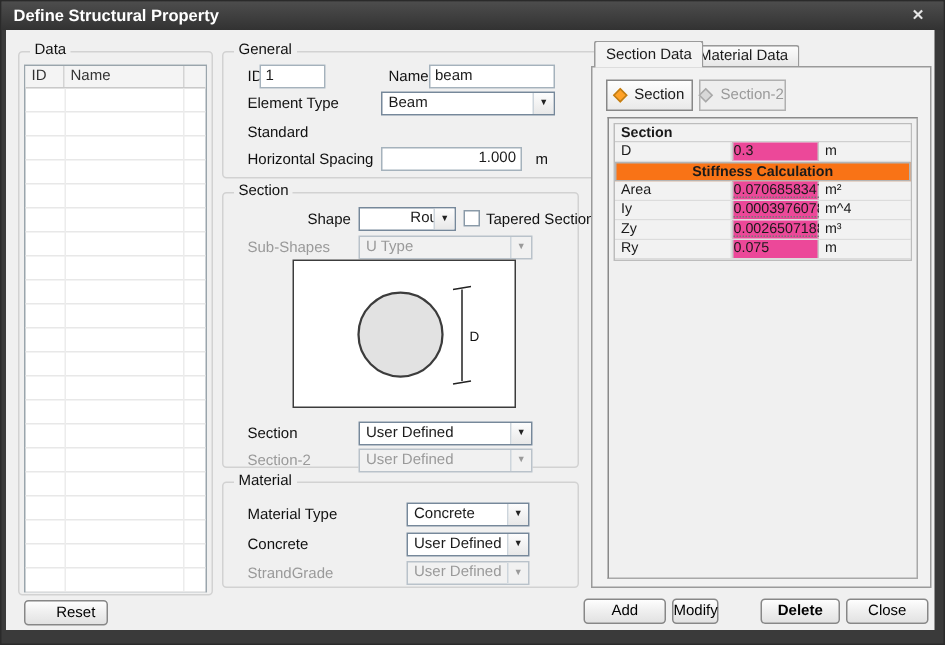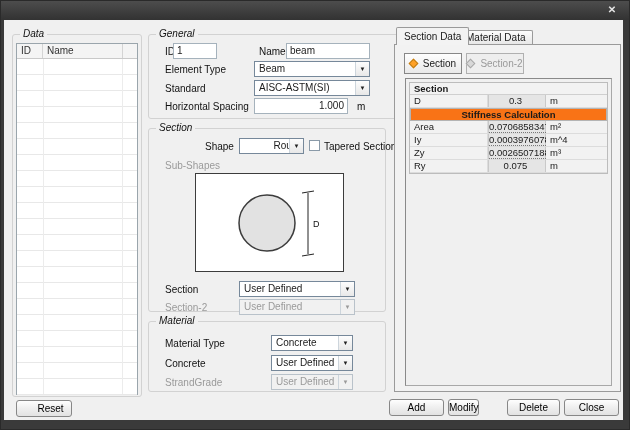--- a/index.html
+++ b/index.html
@@ -9,21 +9,21 @@
     border:1px solid #2a2a2a; }
   .titlebar { position:absolute; left:0; top:0; width:100%; height:19px;
     background:linear-gradient(#4d4d4d,#323232); display:flex; align-items:center; }
   .titlebar .title { color:#ffffff; font-weight:bold; font-size:11px; padding-left:8px; }
   .close-x { position:absolute; right:10px; top:3px; color:#e6e6e6; font-size:10px;
     font-weight:bold; width:14px; text-align:center; cursor:default; }
   .content { position:absolute; left:3px; top:19px; width:619px; height:400px;
     background:#f0f0f0; }
   .group { position:absolute; border:1px solid #d2d2d2; border-radius:3px; }
   .glabel { position:absolute; top:-7px; left:7px; background:#f0f0f0; padding:0 3px;
-    font-size:10px; color:#111; white-space:nowrap;font-style:italic; }
+    font-size:10px; color:#111; white-space:nowrap; }
   .lbl { position:absolute; white-space:nowrap; color:#111; }
   .lbl.dis { color:#9a9a9a; }
   .tbox { position:absolute; background:#fff; border:1px solid #a5b2bc; height:16px;
     line-height:14px; padding:0 3px; font-size:10px; overflow:hidden; }
   .tbox.num { text-align:right; }
   .combo { position:absolute; background:#fff; border:1px solid #76889a; height:16px;
     line-height:14px; padding-left:4px; font-size:10px; overflow:hidden; }
   .combo .arr { position:absolute; right:0; top:0; width:14px; height:100%;
     border-left:1px solid #cdd5dc; display:flex; align-items:center;
     justify-content:center; font-size:6px; color:#222;
@@ -61,31 +61,32 @@
     border-top-color:#8a8a8a; border-left-color:#8a8a8a; }
   .rtable { position:absolute; left:3px; top:3px; right:3px; border:1px solid #bcbcbc;
     background:#fafafa; font-size:9.5px; }
   .rhead { height:12px; line-height:12px; font-weight:bold; padding-left:4px;
     background:#f2f2f2; border-bottom:1px solid #cfcfcf; }
   .rhead.center { text-align:center; padding-left:0; background:#f97316;
     border:1px solid #b4b4b4; height:13px; line-height:12px; }
   .srow { display:flex; height:13px; line-height:12px; border-bottom:1px solid #dcdcdc; }
   .srow .c-label { width:78px; padding-left:4px; background:#f2f2f2;
     border-right:1px solid #dcdcdc; }
-  .srow .c-value { width:58px; text-align:center; padding-right:3px; background:#e5e5e5;
+  .srow .c-value { width:58px; text-align:left; padding-right:3px; background:#ec4899;
     border-right:1px solid #c9c9c9; border-left:1px solid #c9c9c9; }
   .srow .c-value.dotted { text-decoration:underline dotted #777; text-underline-offset:2px; }
   .srow .c-unit { flex:1; padding-left:4px; background:#f2f2f2; }
   svg text { font-family:"Liberation Sans", sans-serif; }
 </style>
 </head>
 <body>
 
 <div class="window">
   <div class="titlebar">
+    <span class="title">Define Structural Property</span>
     <span class="close-x">✕</span>
   </div>
 
   <div class="content">
 
     <div class="group" style="left:8px; top:14px; width:130px; height:363px;">
       <span class="glabel">Data</span>
       <div class="dtable" style="left:3px; top:8px; width:122px; height:352px;">
         <div class="dhead">
           <div class="hc hc1">ID</div>
@@ -128,42 +129,42 @@
       <span class="lbl" style="left:110px; top:11px;">Name</span>
       <div class="tbox" style="left:137px; top:8px; width:84px;">beam</div>
 
       <span class="lbl" style="left:16px; top:29px;">Element Type</span>
       <div class="combo" style="left:105px; top:26px; width:116px;">
         <span>Beam</span>
         <span class="arr">▼</span>
       </div>
 
       <span class="lbl" style="left:16px; top:48px;">Standard</span>
-      <div class="combo" style="left:105px; top:45px; width:116px;">
-        <span>AISC-ASTM(SI)</span>
-        <span class="arr">▼</span>
-      </div>
 
       <span class="lbl" style="left:16px; top:66px;">Horizontal Spacing</span>
       <div class="tbox num" style="left:105px; top:63px; width:94px;">1.000</div>
       <span class="lbl" style="left:208px; top:66px;">m</span>
     </div>
 
     <div class="group" style="left:144px; top:108px; width:238px; height:184px;">
       <span class="glabel">Section</span>
 
       <span class="lbl" style="left:16px; top:12px;margin-left:40px;">Shape</span>
       <div class="combo" style="left:90px; top:9px; width:65px;text-align:right;">
         <span>Round</span>
         <span class="arr">▼</span>
       </div>
       <span class="chk" style="left:160px; top:11px;"></span>
       <span class="lbl" style="left:175px; top:12px;">Tapered Section</span>
 
       <span class="lbl dis" style="left:16px; top:31px;">Sub-Shapes</span>
+      <div class="combo disabled" style="left:90px; top:28px; width:116px;">
+        <span>U Type</span>
+        <span class="arr">▼</span>
+      </div>
 
       <div style="position:absolute; left:46px; top:44px; width:149px; height:99px; background:#ffffff; border:1px solid #3c3c3c;">
         <svg width="147" height="97">
           <circle cx="71" cy="49" r="28" fill="#e2e2e2" stroke="#3c3c3c" stroke-width="1.5"></circle>
           <line x1="112" y1="19" x2="112" y2="80" stroke="#222" stroke-width="1"></line>
           <line x1="106" y1="19" x2="118" y2="17" stroke="#222" stroke-width="1"></line>
           <line x1="106" y1="82" x2="118" y2="80" stroke="#222" stroke-width="1"></line>
           <text x="117" y="53" font-size="9" fill="#111">D</text>
         </svg>
       </div>
@@ -251,16 +252,16 @@
                 <div class="c-value">0.075</div>
                 <div class="c-unit">m</div>
               </div>
             </div>
         </div>
       </div>
     </div>
 
     <div class="btn" style="left:385px; top:379px; width:55px; height:17px;">Add</div>
     <div class="btn" style="left:444px; top:379px; width:31px; height:17px;">Modify</div>
-    <div class="btn" style="left:503px; top:379px; width:53px; height:17px;">Delete</div>
+    <div class="btn" style="left:503px; top:379px; width:53px; height:17px;font-weight:bold;">Delete</div>
     <div class="btn" style="left:560px; top:379px; width:55px; height:17px;">Close</div>
   </div>
 </div>
 
 </body></html>

